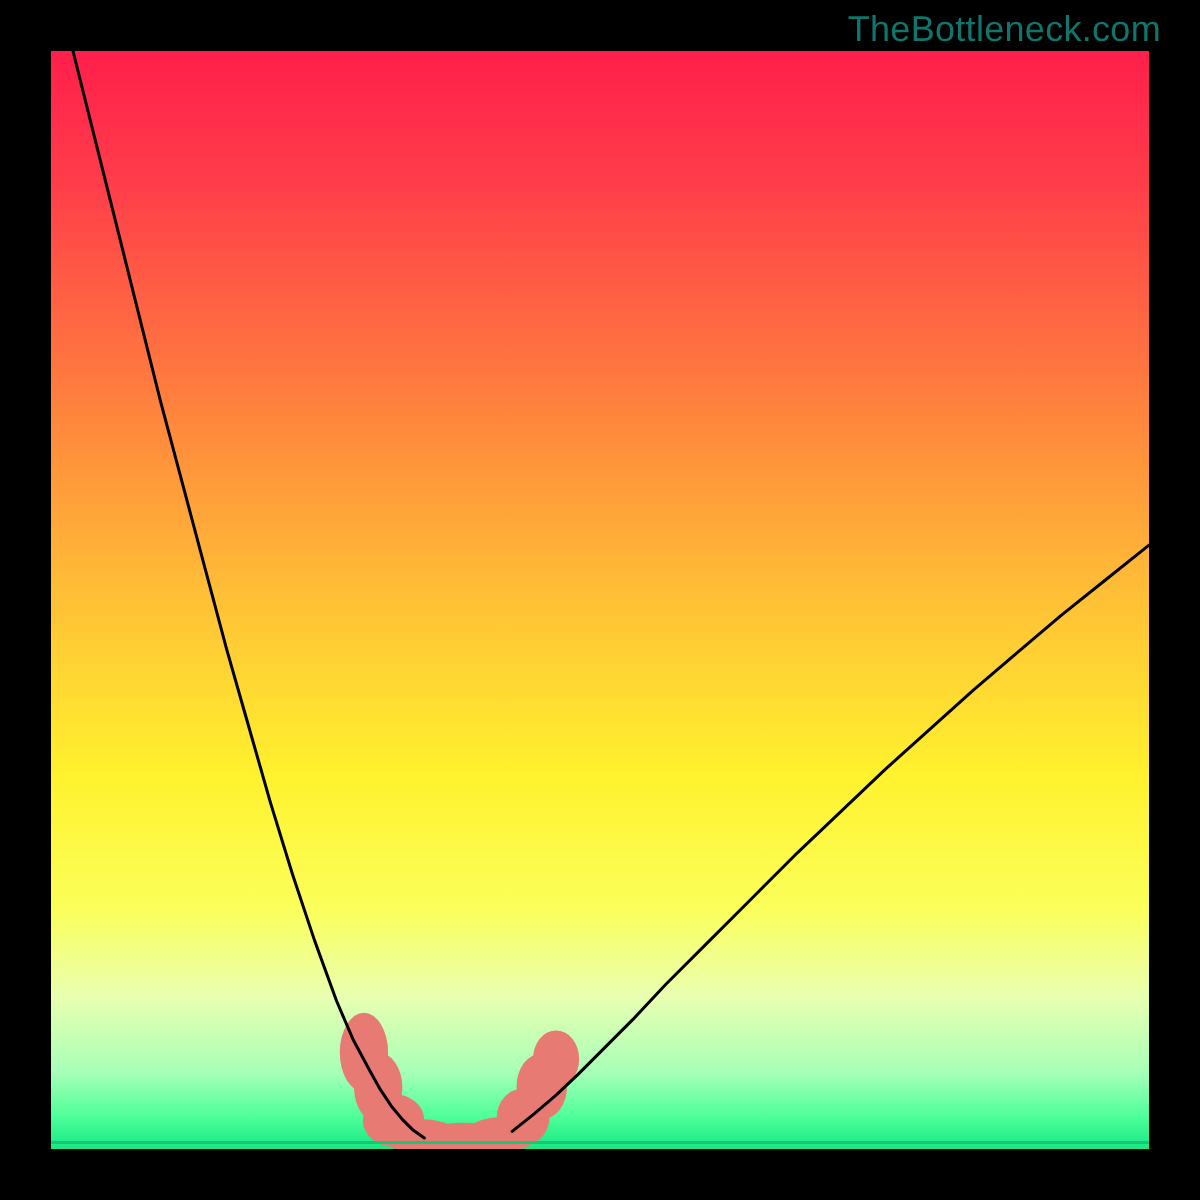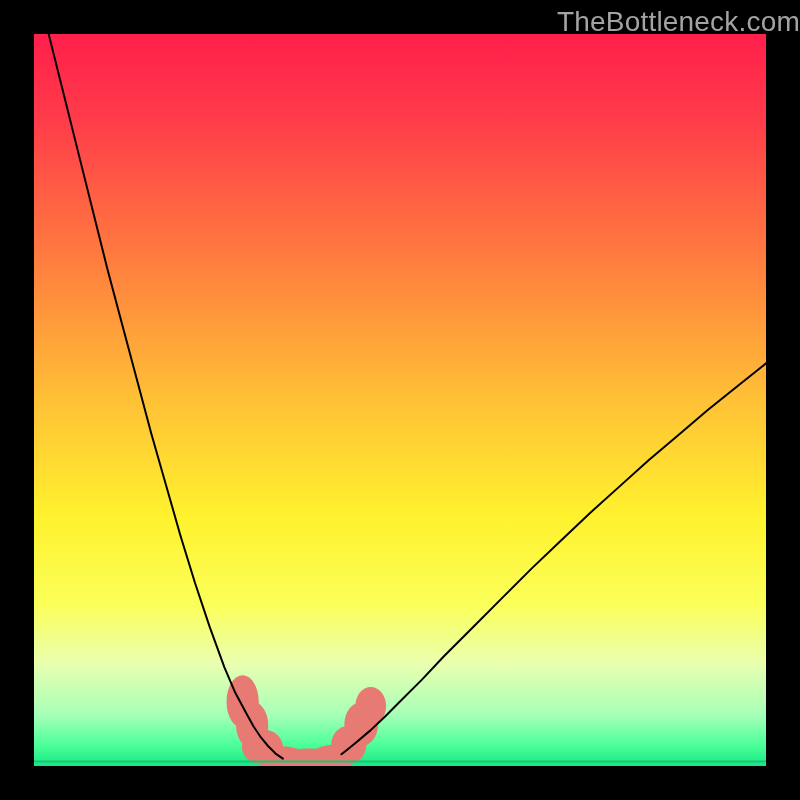--- a/index.html
+++ b/index.html
@@ -22,23 +22,23 @@
   .plot-area {
     position: absolute;
     left: 34px;
     top: 34px;
     width: 732px;
     height: 732px;
   }
   .watermark {
     position: absolute;
     top: 6px;
-    right: 0;
-    color: #a3a3a3;
-    font-size: 28px;
+    right: 26px;
+    color: #0f766e;
+    font-size: 24px;
     font-weight: 500;
     letter-spacing: 0.2px;
   }
   svg { display: block; }
 </style>
 </head>
 <body>
 
 <div class="frame">
   <div class="watermark">TheBottleneck.com</div>

